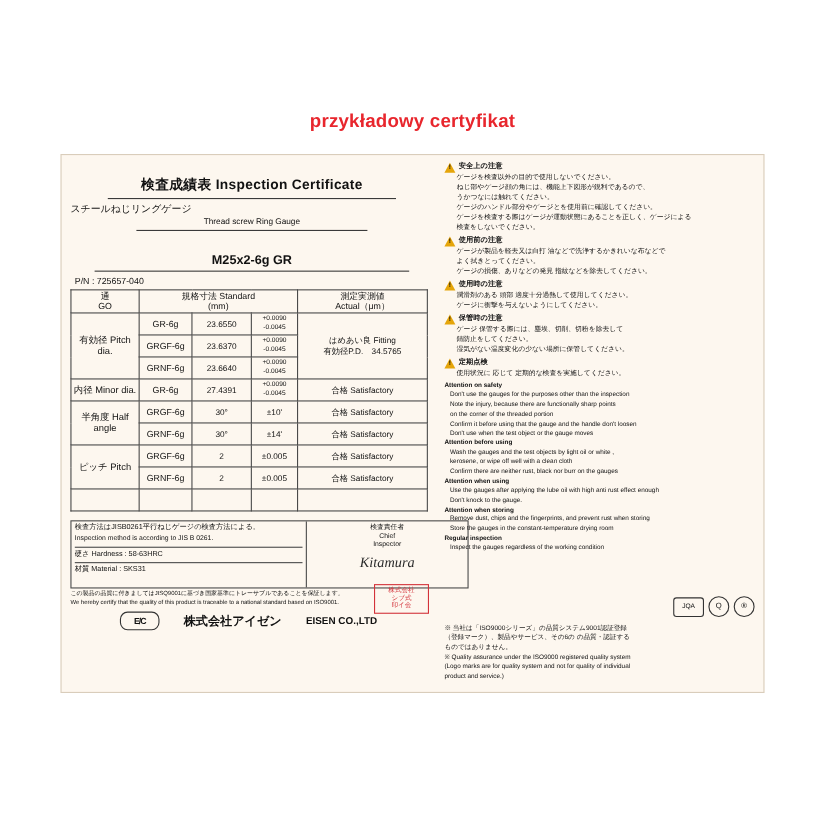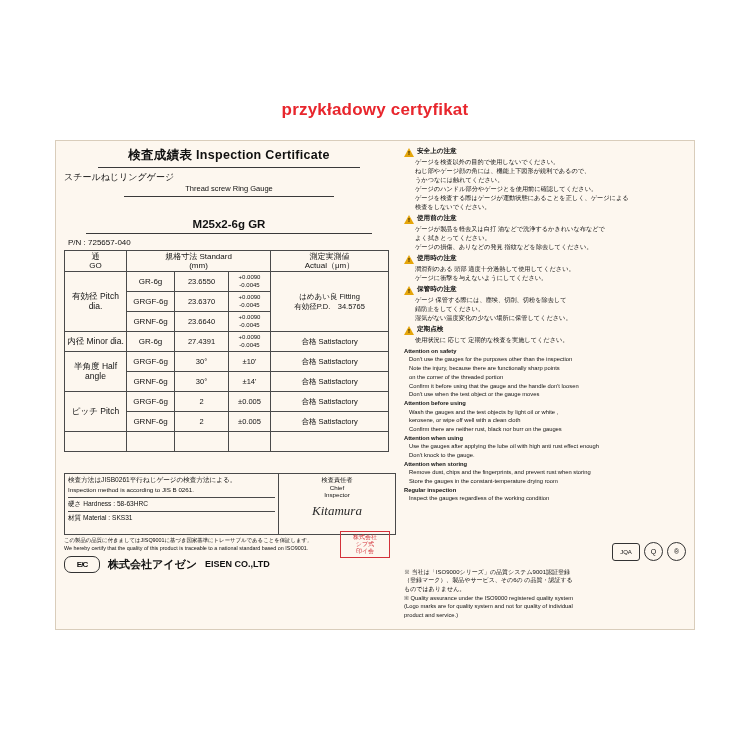--- a/index.html
+++ b/index.html
@@ -23,21 +23,21 @@
   .cert{
     position:absolute;
     left:55px;top:140px;
     width:640px;height:490px;
     background:#fdf7ef;
     border:1px solid #d9cdbb;
     box-sizing:border-box;
   }
 
   .left{
-    position:absolute;left:8px;top:6px;width:330px;height:476px;
+    position:absolute;left:8px;top:19px;width:330px;height:476px;
   }
   .right{
     position:absolute;left:348px;top:6px;width:284px;height:476px;
   }
 
   
   .title-main{
     text-align:center;font-size:12.5px;font-weight:bold;color:#111;
     letter-spacing:.3px;
   }
@@ -73,22 +73,22 @@
   td.hcell{height:22px;font-size:8px;}
   td.lbl{font-size:8.5px;}
   td.g{font-size:8px;}
   .tol{display:block;font-size:6px;line-height:1.25;color:#111;}
   .fitwrap{font-size:7.5px;line-height:1.3;}
   .blank td{height:88px;border-top:1px solid #4a4a4a;}
 
   
   .footer{
     position:relative;
-    width:332px;
-    margin-top:21px;
+    width:362px;
+    margin-top:8px;
     border:1px solid #4a4a4a;
     box-sizing:border-box;
     height:62px;
     font-size:6.2px;color:#111;
     line-height:1.35;
   }
   .footer .fl{
     position:absolute;left:0;top:0;width:214px;height:100%;
     border-right:1px solid #4a4a4a;box-sizing:border-box;padding:2px 3px;
   }
@@ -109,22 +109,22 @@
     position:relative;
   }
   .stamp{
     position:absolute;right:-2px;top:-6px;
     border:1.5px solid #d3323a;color:#d3323a;
     font-size:6px;line-height:1.15;padding:2px 2px;
     width:44px;text-align:center;
     transform:rotate(0deg);
   }
   .company{
-    width:324px;margin-top:4px;display:flex;align-items:center;gap:8px;
-    font-size:11px;font-weight:bold;color:#111;
+    width:324px;margin-top:4px;display:flex;align-items:center;gap:22px;
+    font-size:11px;font-weight:bold;color:#111;justify-content:center;
   }
   .logo{
     width:34px;height:15px;border:1px solid #333;border-radius:7px;
     display:flex;align-items:center;justify-content:center;
     font-size:8px;font-weight:bold;letter-spacing:-1px;
   }
 
   
   .warn{
     display:flex;align-items:flex-start;gap:3px;margin-bottom:1px;

